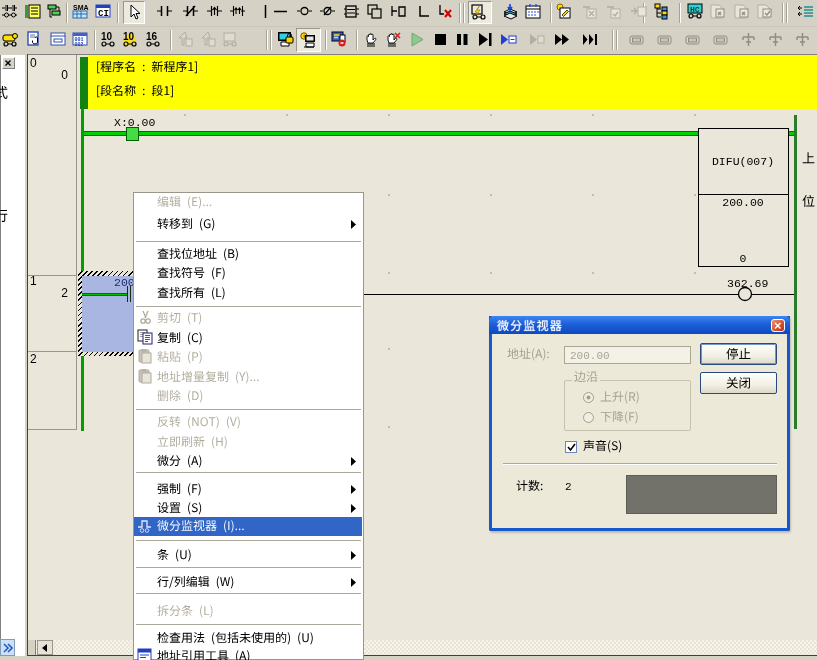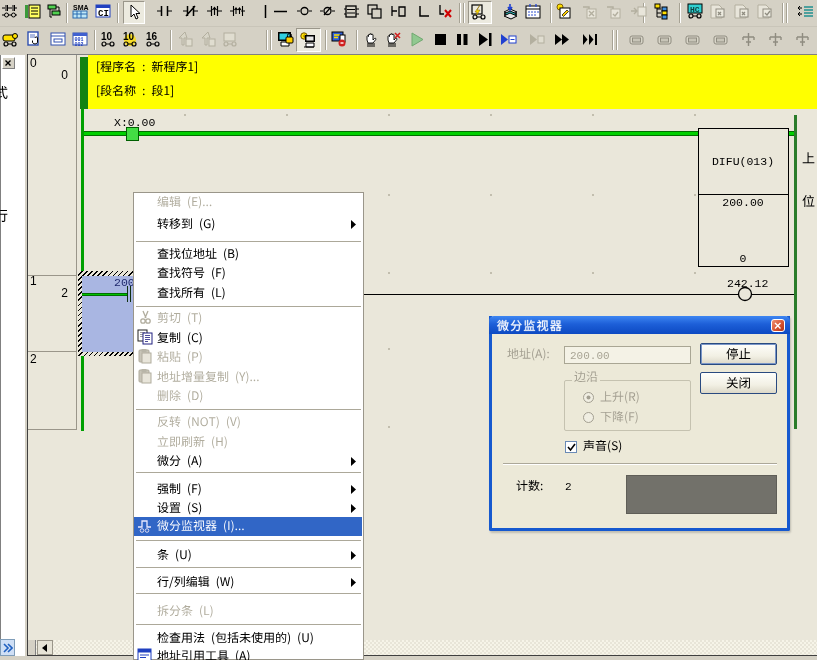--- a/index.html
+++ b/index.html
@@ -223,35 +223,35 @@
       <rect x="694" y="426" width="2" height="2" fill="#c2beae"></rect>
     </svg>
     <div style="position:absolute;left:81px;top:109px;width:3px;height:322px;background:#00a000"></div>
     <div style="position:absolute;left:794px;top:115px;width:3px;height:314px;background:#2a7c2a"></div>
     <div style="position:absolute;left:84px;top:131px;width:614px;height:5px;background:#00d000;border-top:1px solid #007000;border-bottom:1px solid #007000"></div>
     <div style="position:absolute;left:789px;top:131px;width:5px;height:5px;background:#00d000;border-top:1px solid #007000;border-bottom:1px solid #007000"></div>
     <div style="position:absolute;left:126px;top:127px;width:13px;height:14px;background:#44dd44;border:1px solid #006000"></div>
     <div style="position:absolute;left:114px;top:116px;font-family:'Liberation Mono',monospace;font-size:11.5px;color:#000;white-space:pre;">X:0.00</div>
     <div style="position:absolute;left:698px;top:128px;width:91px;height:139px;border:1px solid #000;background:#eae7da"></div>
     <div style="position:absolute;left:698px;top:194px;width:91px;height:1px;background:#000"></div>
-    <div style="position:absolute;left:743px;top:155px;font-family:'Liberation Mono',monospace;font-size:11.5px;color:#000;white-space:pre;transform:translateX(-50%);">DIFU(013)</div>
+    <div style="position:absolute;left:743px;top:155px;font-family:'Liberation Mono',monospace;font-size:11.5px;color:#000;white-space:pre;transform:translateX(-50%);">DIFU(007)</div>
     <div style="position:absolute;left:743px;top:196px;font-family:'Liberation Mono',monospace;font-size:11.5px;color:#000;white-space:pre;transform:translateX(-50%);">200.00</div>
     <div style="position:absolute;left:743px;top:252px;font-family:'Liberation Mono',monospace;font-size:11.5px;color:#000;white-space:pre;transform:translateX(-50%);">0</div>
     <svg style="position:absolute;left:802.0px;top:152px;overflow:visible" width="13" height="16">
       <use href="#g4E0A" transform="translate(0.0,10.9) scale(0.0130,-0.0130)" fill="#000"></use>
     </svg>
     <svg style="position:absolute;left:802.0px;top:195px;overflow:visible" width="13" height="16">
       <use href="#g4F4D" transform="translate(0.0,10.9) scale(0.0130,-0.0130)" fill="#000"></use>
     </svg>
     <div style="position:absolute;left:140px;top:294px;width:598px;height:1px;background:#000"></div>
     <div style="position:absolute;left:752px;top:294px;width:42px;height:1px;background:#000"></div>
     <svg style="position:absolute;left:737px;top:286px" width="17" height="17">
       <circle cx="8" cy="8" r="6.5" fill="#eae7da" stroke="#000" stroke-width="1.3"></circle>
     </svg>
-    <div style="position:absolute;left:727px;top:277px;font-family:'Liberation Mono',monospace;font-size:11.5px;color:#000;white-space:pre;">242.12</div>
+    <div style="position:absolute;left:727px;top:277px;font-family:'Liberation Mono',monospace;font-size:11.5px;color:#000;white-space:pre;">362.69</div>
     <div style="position:absolute;left:78px;top:271px;width:62px;height:85px;background:repeating-linear-gradient(135deg,#eae7da 0,#eae7da 2.5px,#000 2.5px,#000 3.6px);"></div>
     <div style="position:absolute;left:82px;top:275.5px;width:58px;height:76px;background:#a9b6e2"></div>
     <div style="position:absolute;left:82px;top:293px;width:45px;height:3px;background:#00c000;border-top:1px solid #007000;border-bottom:1px solid #007000"></div>
     <div style="position:absolute;left:126.5px;top:286px;width:1.5px;height:16px;background:#103010"></div>
     <div style="position:absolute;left:129.5px;top:286px;width:1.5px;height:16px;background:#103010"></div>
     <div style="position:absolute;left:114px;top:276px;font-family:'Liberation Mono',monospace;font-size:11.5px;color:#202a6e;white-space:pre;">200.00</div>
     <div style="position:absolute;left:28px;top:640px;width:789px;height:16px;background:repeating-conic-gradient(#f6f4e8 0% 25%,#e8e5d8 0% 50%);background-size:4px 4px"></div>
     <div style="position:absolute;left:28px;top:640px;width:8px;height:16px;background:#d5d1c5;border-right:1px solid #808080"></div>
     <div style="position:absolute;left:37px;top:640px;width:16px;height:15px;background:#e6e3d6;border:1px solid #9a968a"></div>
     <svg style="position:absolute;left:41px;top:644px" width="8" height="8">

